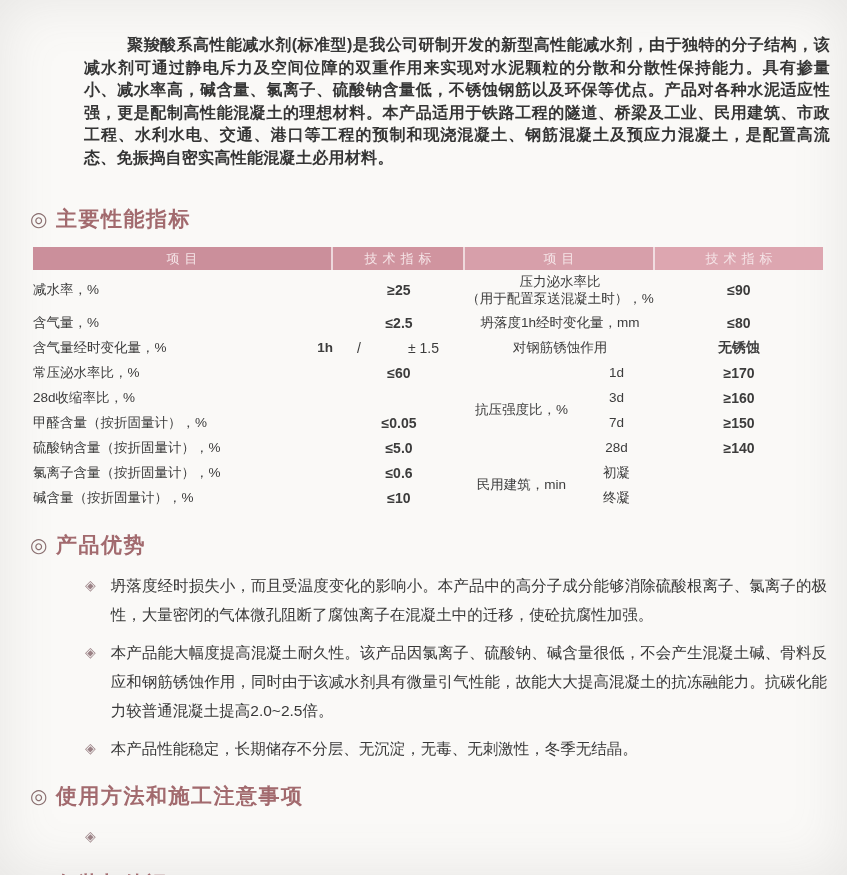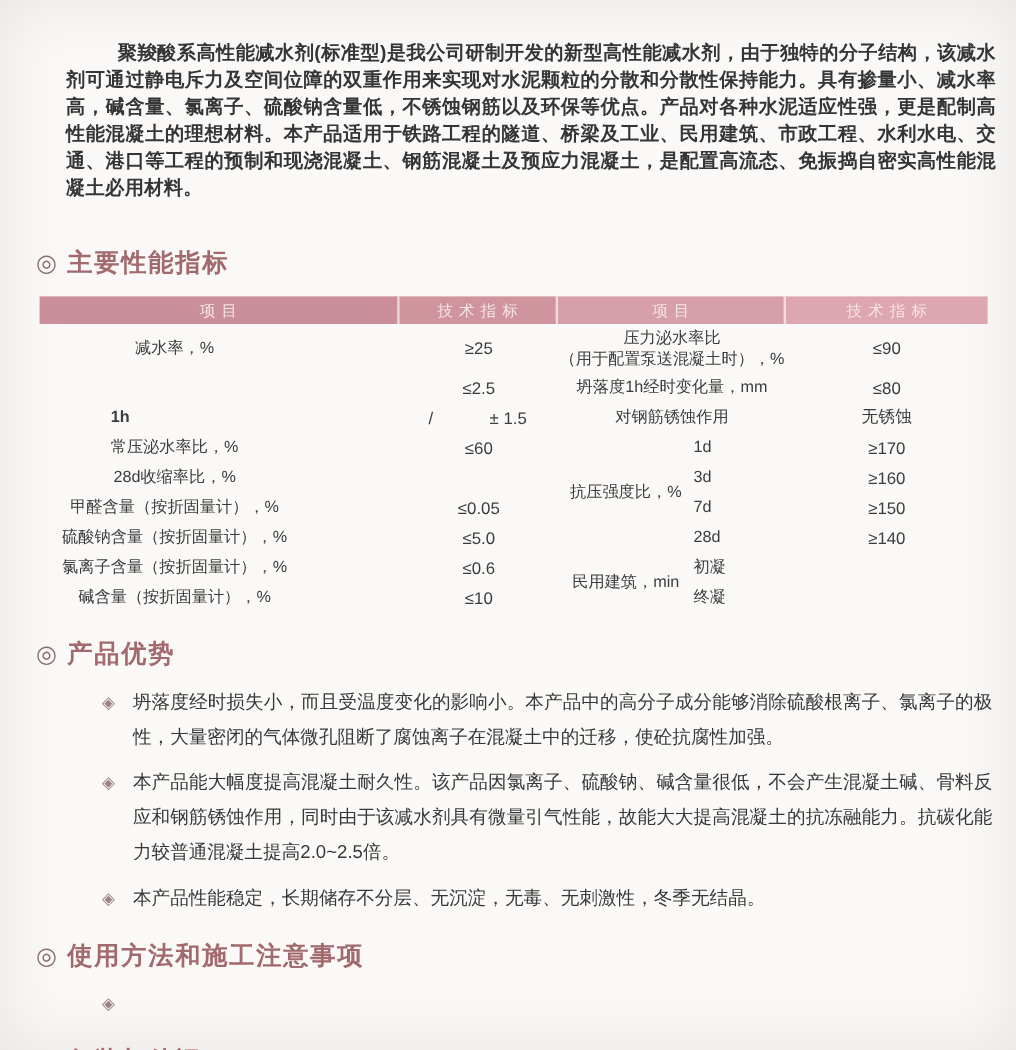--- a/index.html
+++ b/index.html
@@ -11,21 +11,21 @@
     overflow: hidden;
     position: relative;
   }
   .page {
     width: 847px; height: 875px;
     box-shadow: inset 0 0 55px rgba(110,110,110,0.14);
     padding-top: 1px;
   }
   
   .intro {
-    margin: 33px 17px 0 55px;
+    margin: 33px 17px 0 84px;
     font-size: 16px;
     line-height: 22.5px;
     text-align: justify;
     text-indent: 2.7em;
     font-weight: 600;
     color: #353535;
     letter-spacing: 0.3px;
   }
   
   .heading {
@@ -58,29 +58,29 @@
     color: #f5e4e7;
     font-size: 13px;
     letter-spacing: 5px;
     padding-left: 5px;
   }
   .th-l  { background: #cb8f9b; border-right: 2px solid rgba(255,255,255,0.65); }
   .th-l2 { background: #d0949f; border-right: 2px solid rgba(255,255,255,0.65); }
   .th-r  { background: #d79faa; border-right: 2px solid rgba(255,255,255,0.65); }
   .th-r2 { background: #dda6b0; }
   .item-flex { display: flex; width: 100%; align-items: center; }
-  .item-flex .lab { flex: 1; text-align: center; }
+  .item-flex .lab { flex: 1; }
   .item-flex .sub { width: 75px; text-align: right; font-weight: bold; }
-  .spec { font-size: 14px; }
+  .spec { font-size: 14px; font-weight: bold; }
   .spec3 { display: flex; align-items: center; justify-content: space-between; padding: 0 26px 0 24px; font-size: 14px; }
   .two-line { display: flex; flex-direction: column; align-items: center; justify-content: center; line-height: 17px; }
   .span-cell { display: flex; align-items: center; width: 100%; }
   .span-cell .lab { flex: 1; text-align: center; }
   .span-cell .keys { width: 77px; display: flex; flex-direction: column; }
-  .span-cell .keys span { height: 25px; line-height: 25px; text-align: left; }
+  .span-cell .keys span { height: 25px; line-height: 25px; text-align: center; }
   
   .blist { margin-top: 12px; }
   .bullet {
     display: flex;
     align-items: flex-start;
     gap: 15px;
     padding: 0 20px 0 85px;
     margin-bottom: 9px;
   }
   .dia { color: #9b8286; font-size: 14px; line-height: 29px; }
@@ -114,24 +114,31 @@
     <div class="cell th th-r2" style="grid-area:1/4">技术指标</div>
 
     <div class="cell" style="grid-area:2/1">
         <div class="item-flex">
           <span class="lab">减水率，%</span>
           <span class="sub"></span>
         </div>
       </div>
     <div class="cell spec" style="grid-area:2/2">≥25</div>
 
+    <div class="cell" style="grid-area:3/1">
+        <div class="item-flex">
+          <span class="lab">含气量，%</span>
+          <span class="sub"></span>
+        </div>
+      </div>
     <div class="cell spec" style="grid-area:3/2">≤2.5</div>
 
     <div class="cell" style="grid-area:4/1">
         <div class="item-flex">
+          <span class="lab">含气量经时变化量，%</span>
           <span class="sub">1h</span>
         </div>
       </div>
     <div class="spec3" style="grid-area:4/2">
         <span>/</span>
         <span>± 1.5</span>
       </div>
 
     <div class="cell" style="grid-area:5/1">
         <div class="item-flex">

